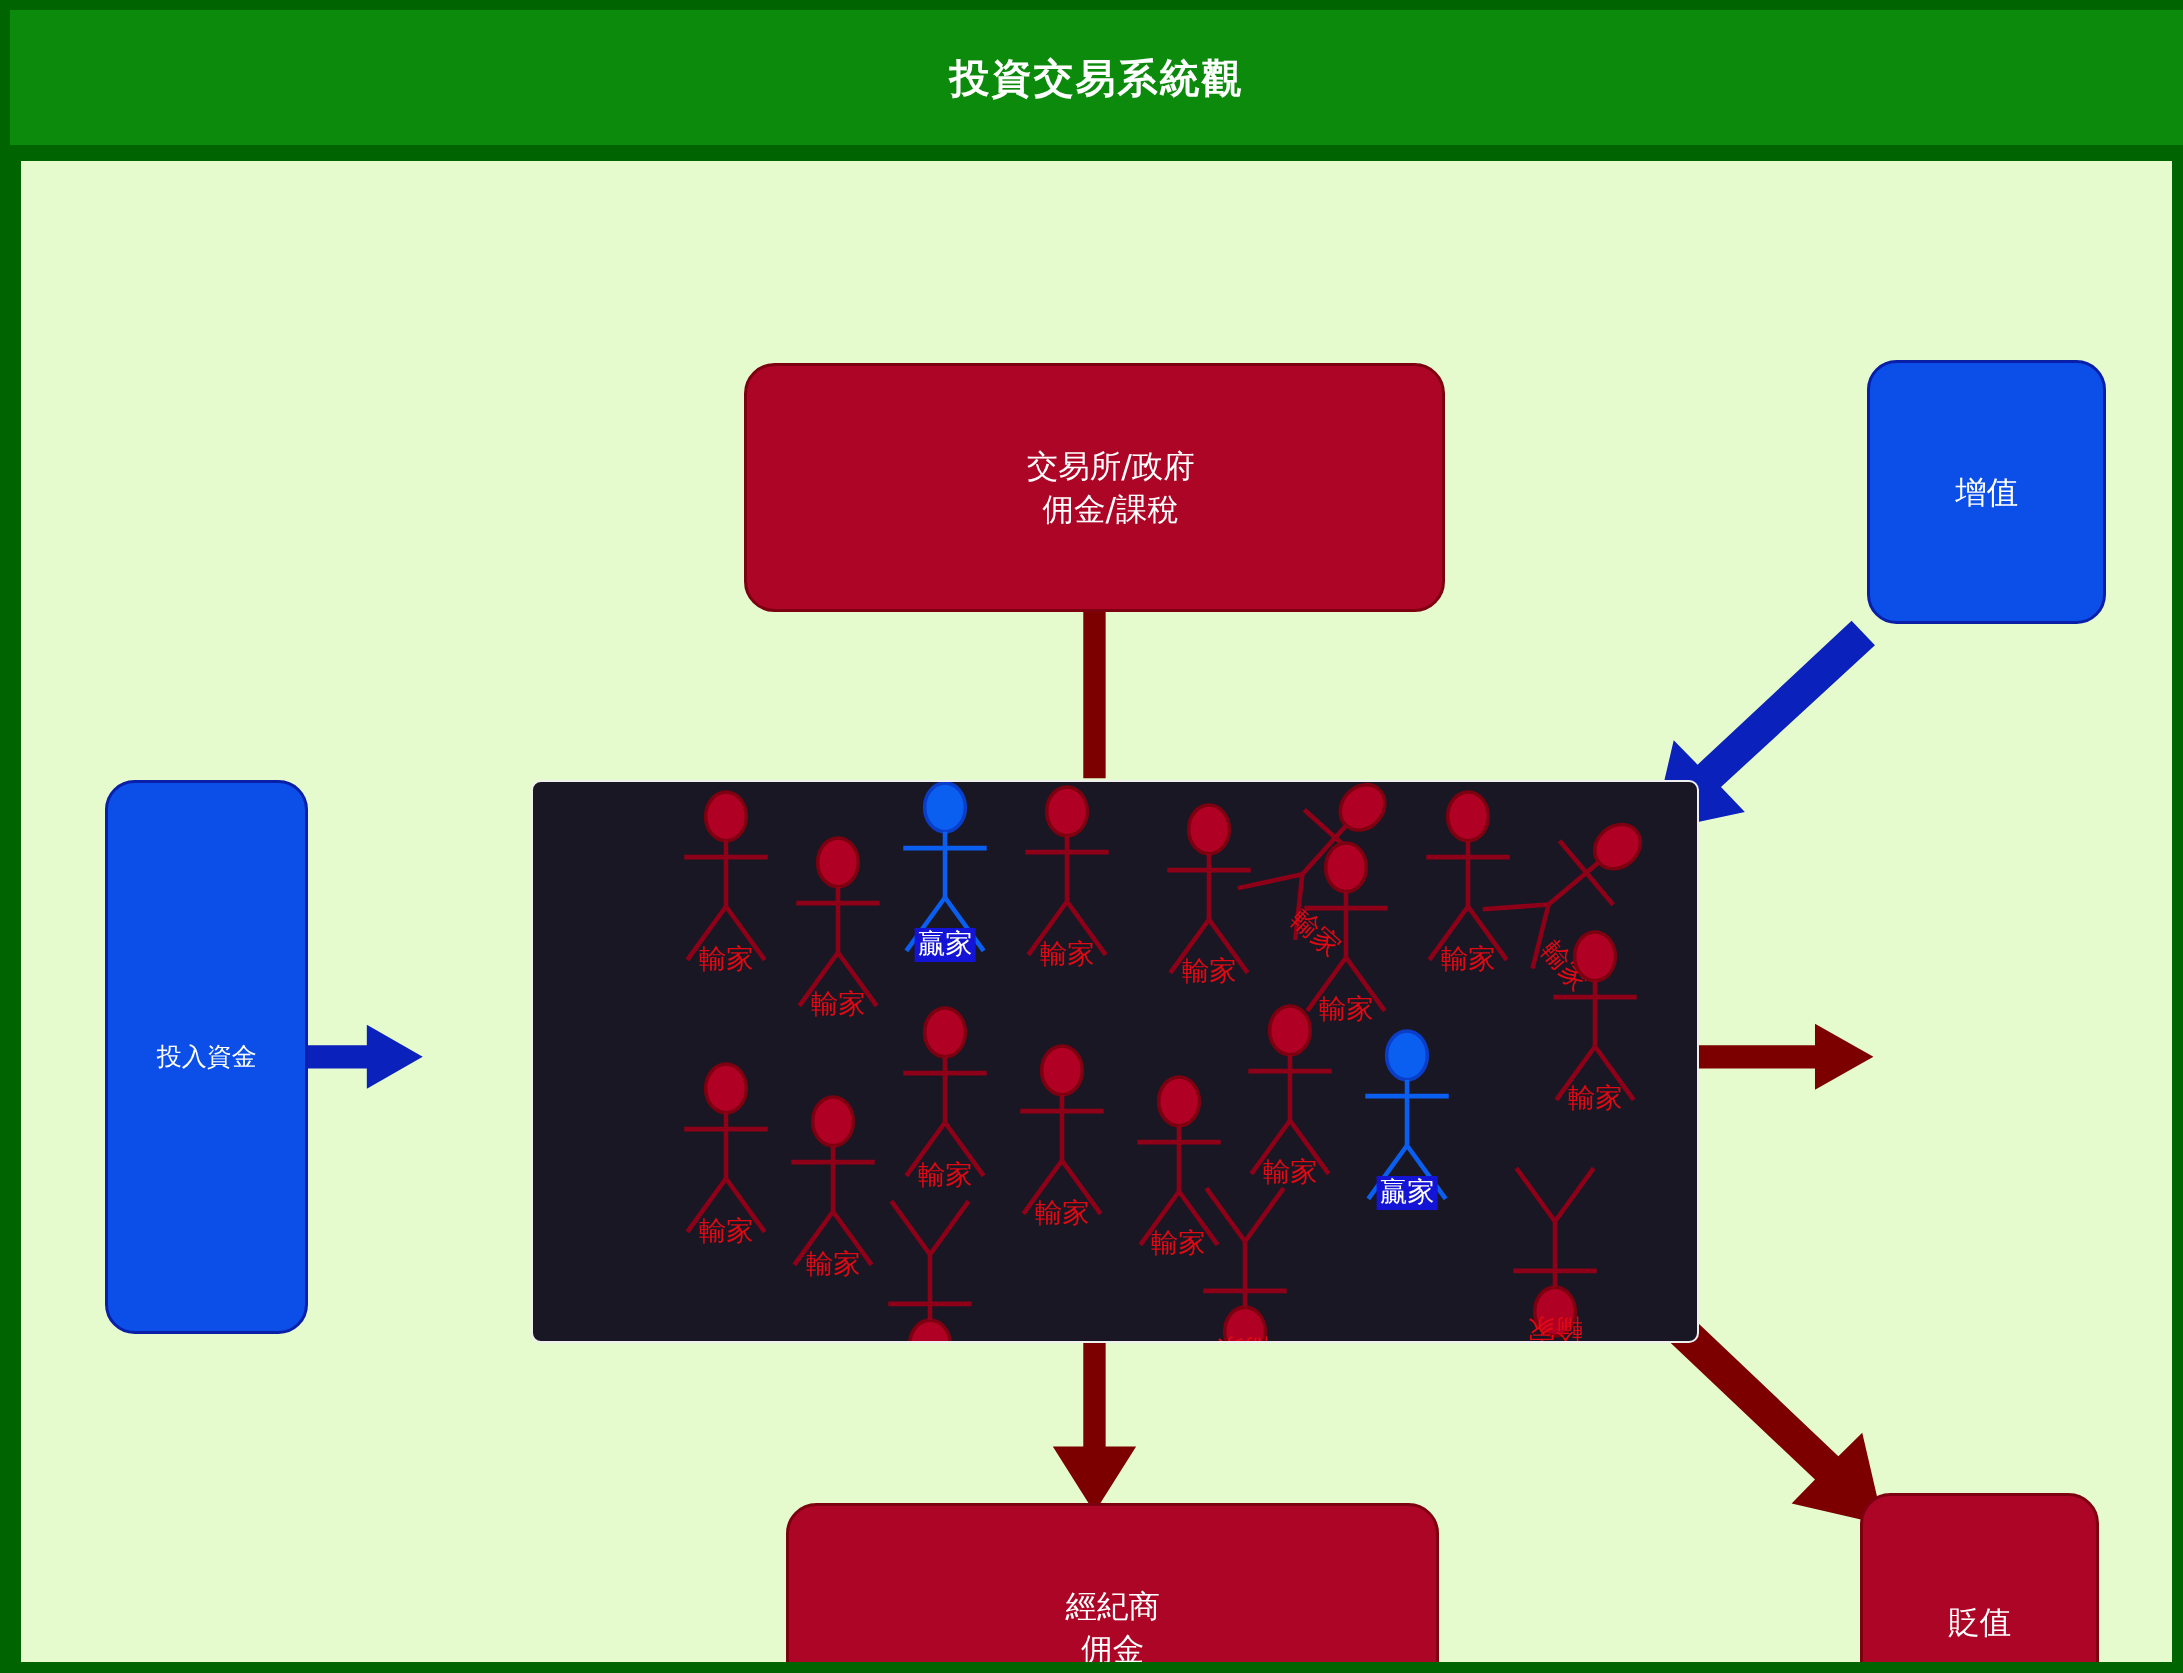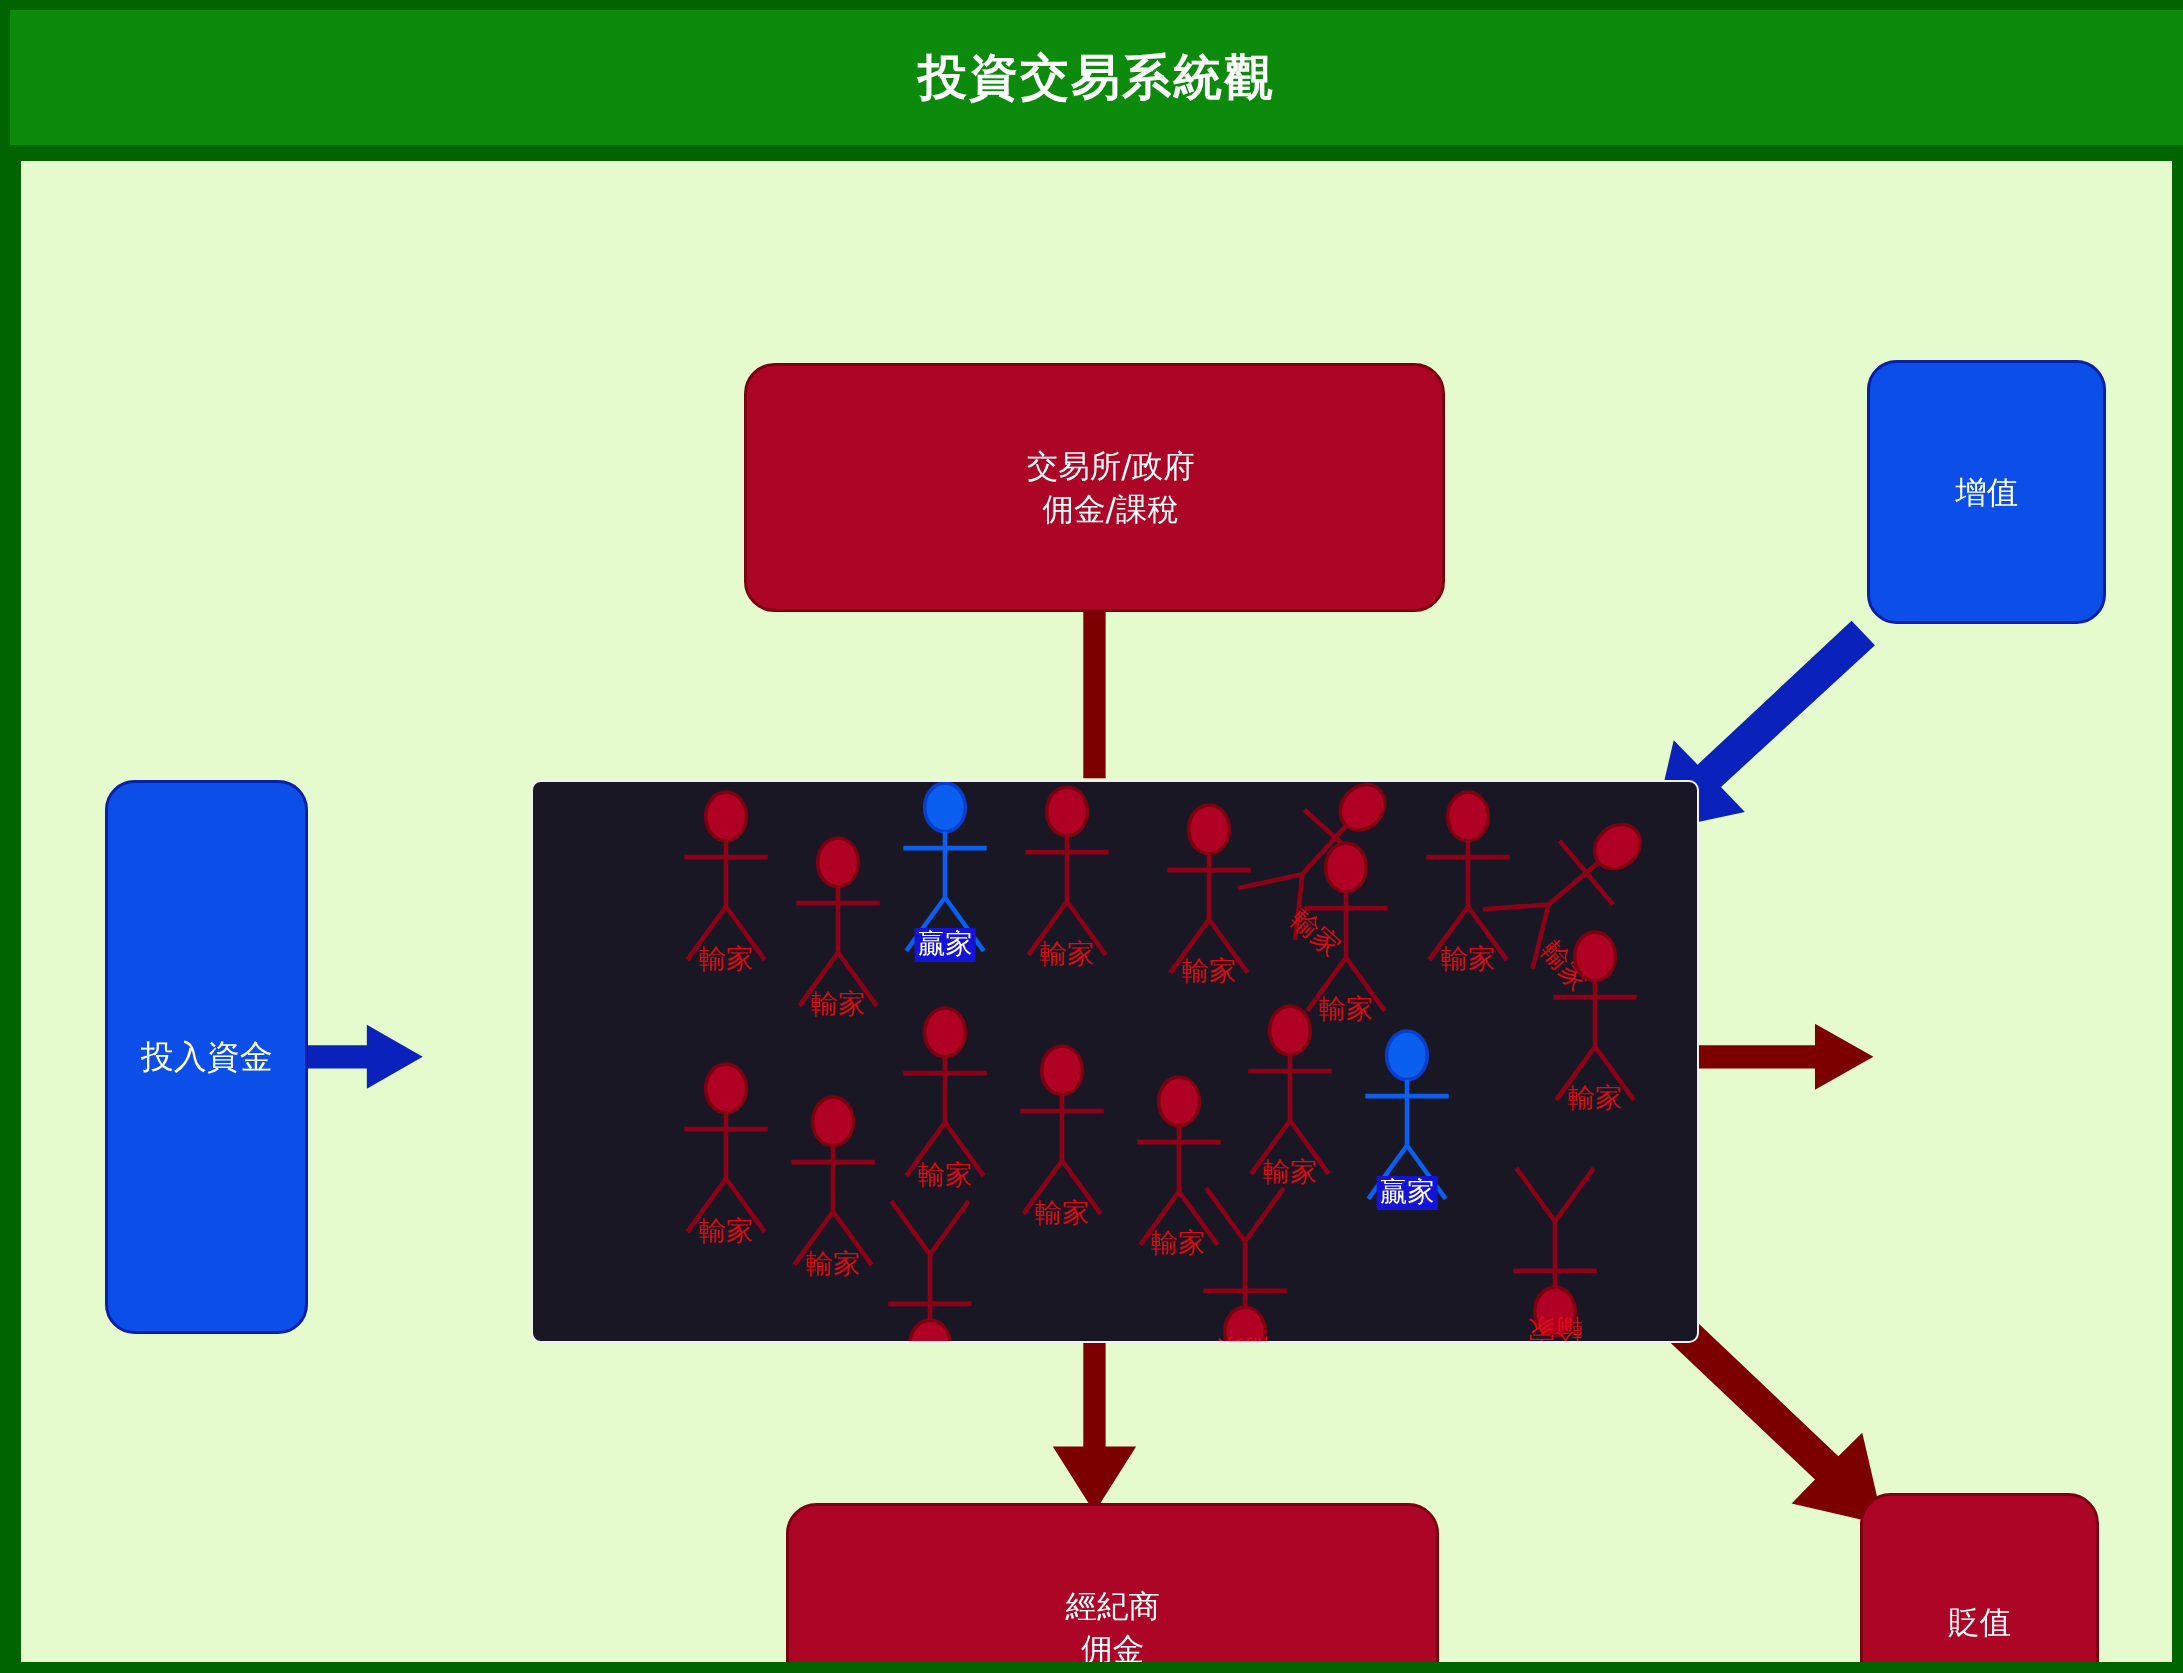--- a/index.html
+++ b/index.html
@@ -17,21 +17,21 @@
   }
   
   #header{
     position:absolute;left:5.1px;top:5.1px;
     width:2173px;height:135px;
     background:#0b8a0b;
     display:flex;align-items:center;justify-content:center;
     box-sizing:border-box;
   }
   #header-title{
-    color:#ffffff;font-size:49px;font-weight:bold;
+    color:#ffffff;font-size:40px;font-weight:bold;
     letter-spacing:2px;line-height:1;
     white-space:nowrap;
   }
   
   #canvas{
     position:absolute;left:16.3px;top:156px;
     width:2151px;height:1501px;
     background:#e6fbcd;
     overflow:hidden;
   }
@@ -46,21 +46,21 @@
     background:#ad0526;border:3px solid #7d0010;
     border-radius:30.5px;font-size:31.5px;
   }
   .box-blue{
     background:#0b4fe8;border:3px solid #0a1fa8;
     border-radius:29.5px;font-size:31.5px;
   }
   
   #n-exchange { left:723px; top:202px;  width:701px; height:249px;padding-left:32px; }
   #n-appreciate{ left:1846px; top:199px;  width:239px;  height:264px; }
-  #n-deposit  { left:84px;  top:619px; width:203px;  height:554px; font-size:33px;font-family:Liberation Serif, serif;}
+  #n-deposit  { left:84px;  top:619px; width:203px;  height:554px; font-size:25px;font-family:Liberation Serif, serif;}
   #n-withdraw { left:1854px; top:610px; width:224px;  height:569px; }
   #n-broker   { left:765px; top:1342px; width:653px; height:249px; }
   #n-depreciate{ left:1839px; top:1332px; width:239px;  height:259px; }
 
   
   #arena{
     position:absolute;left:510px;top:619px;
     width:1164px;height:559px;
     background:#1a1724;
     border:2.5px solid #efeff0;

